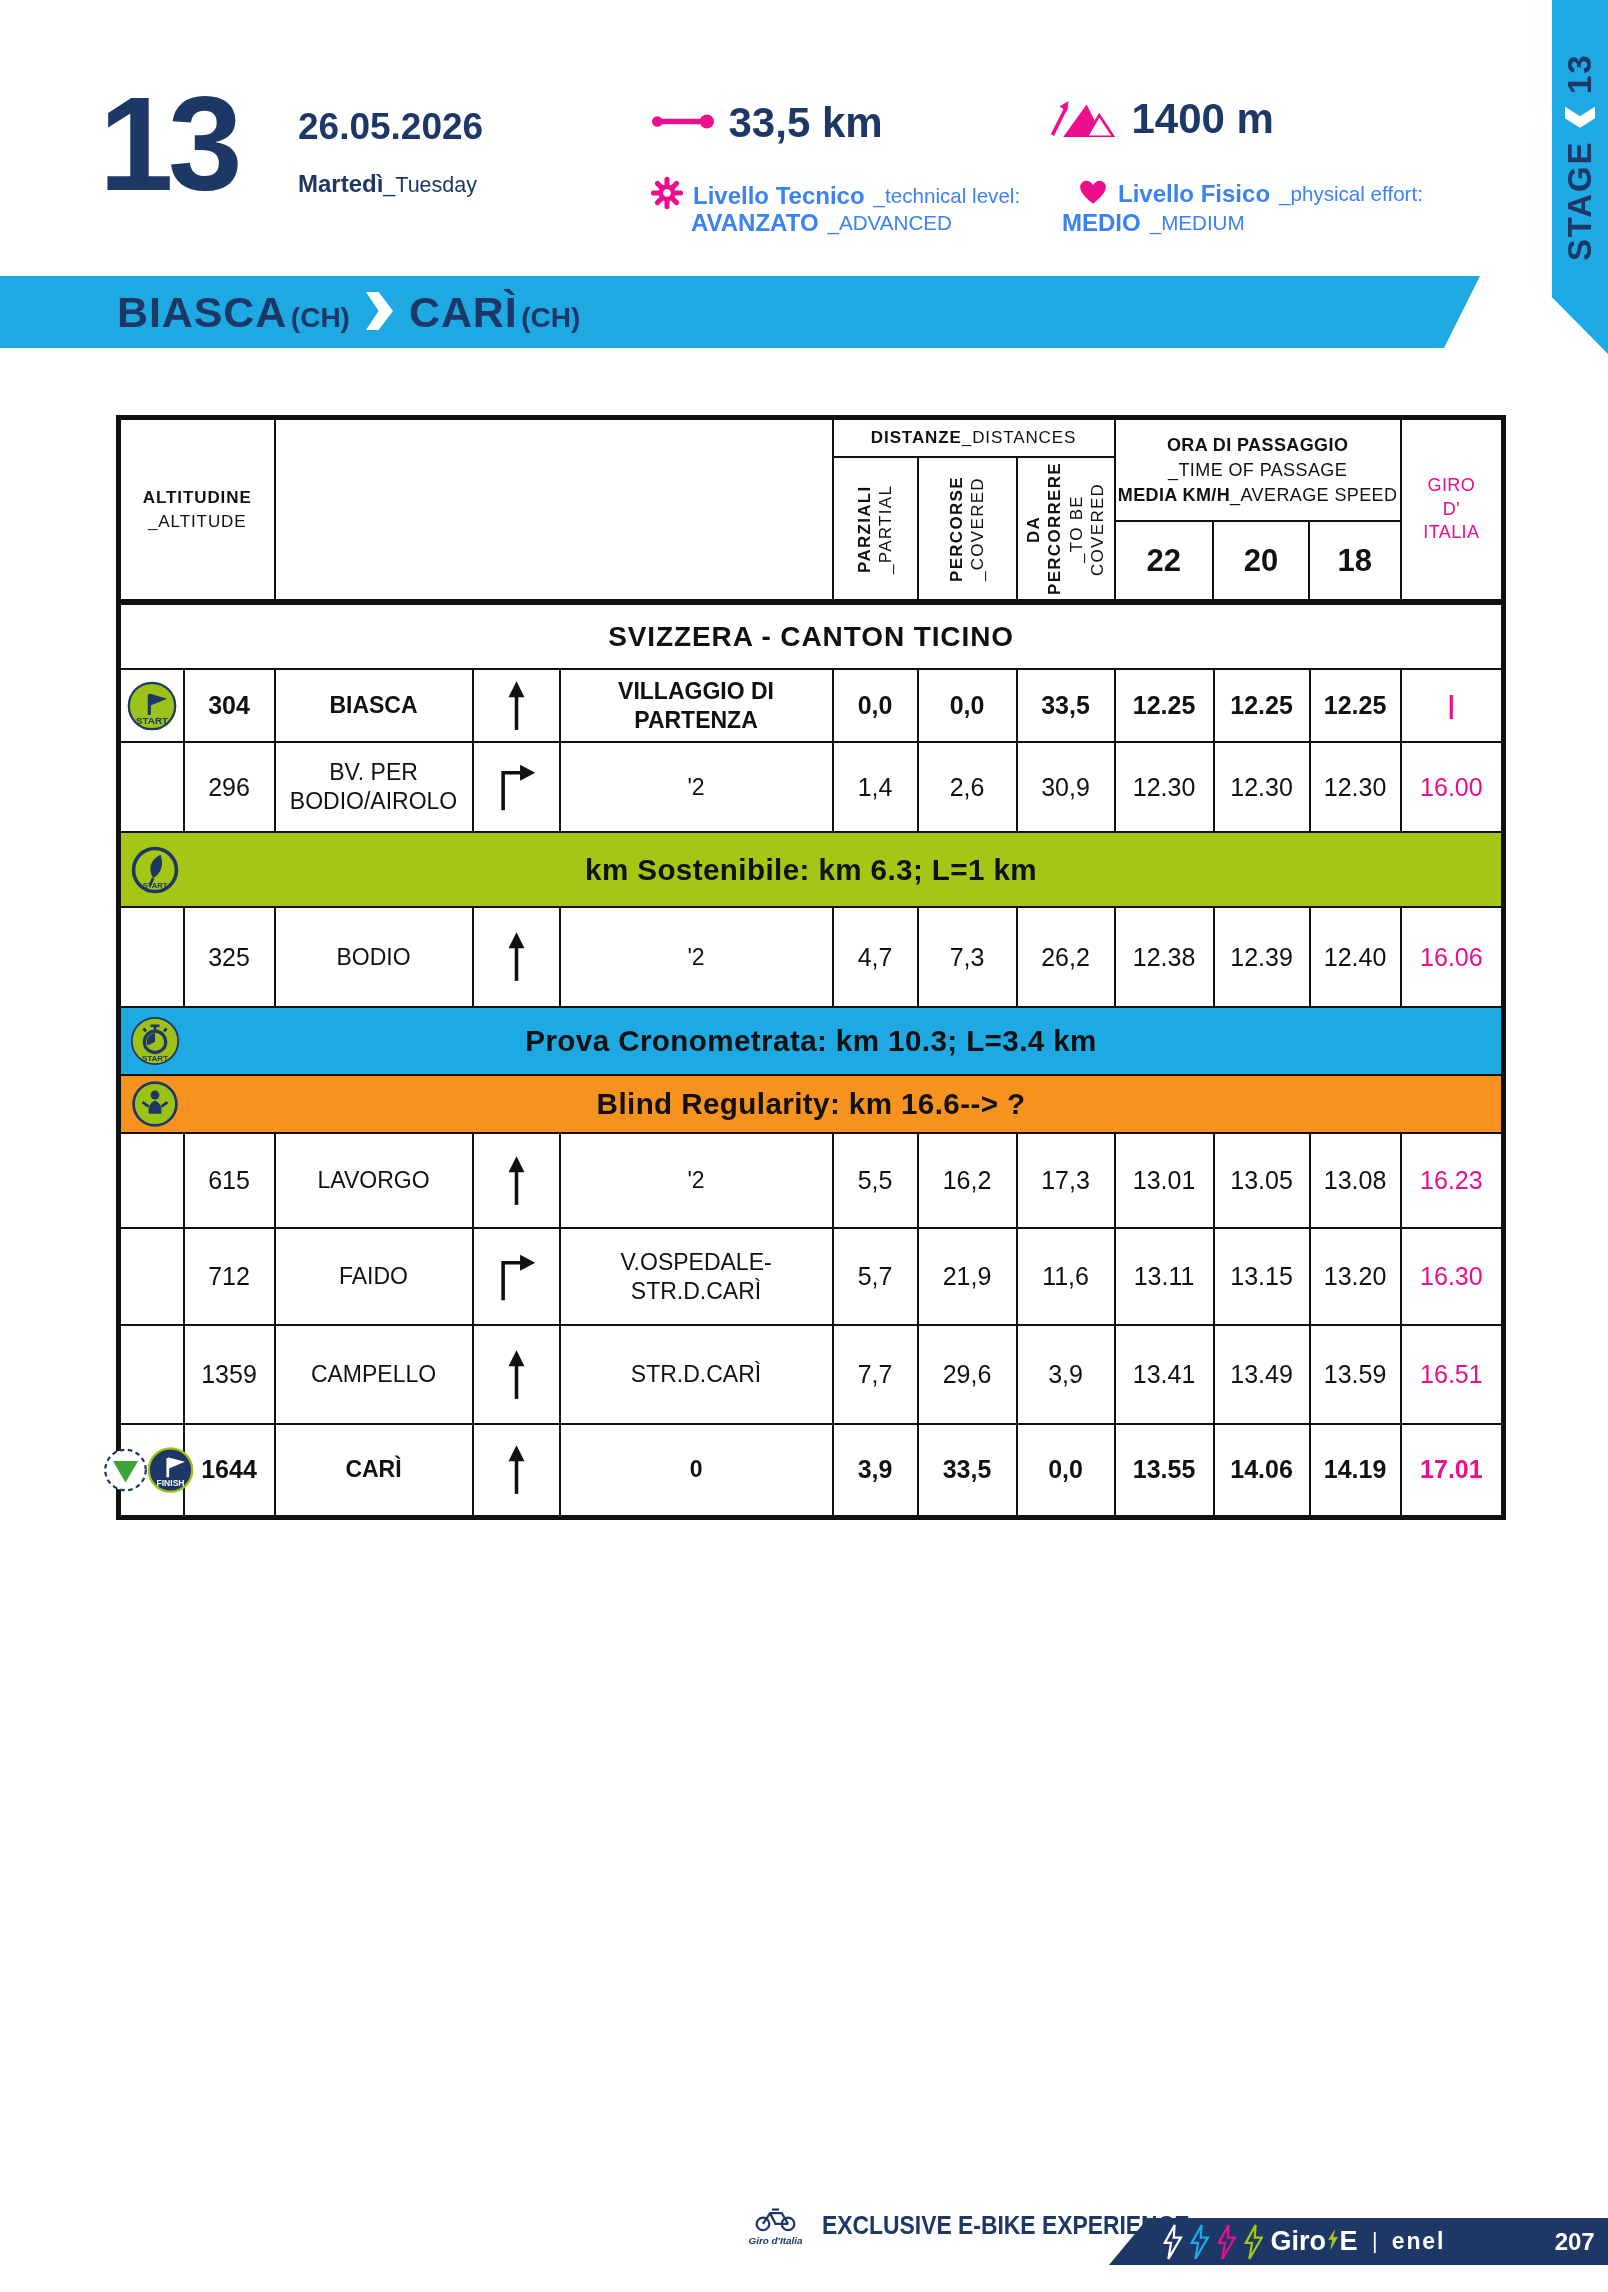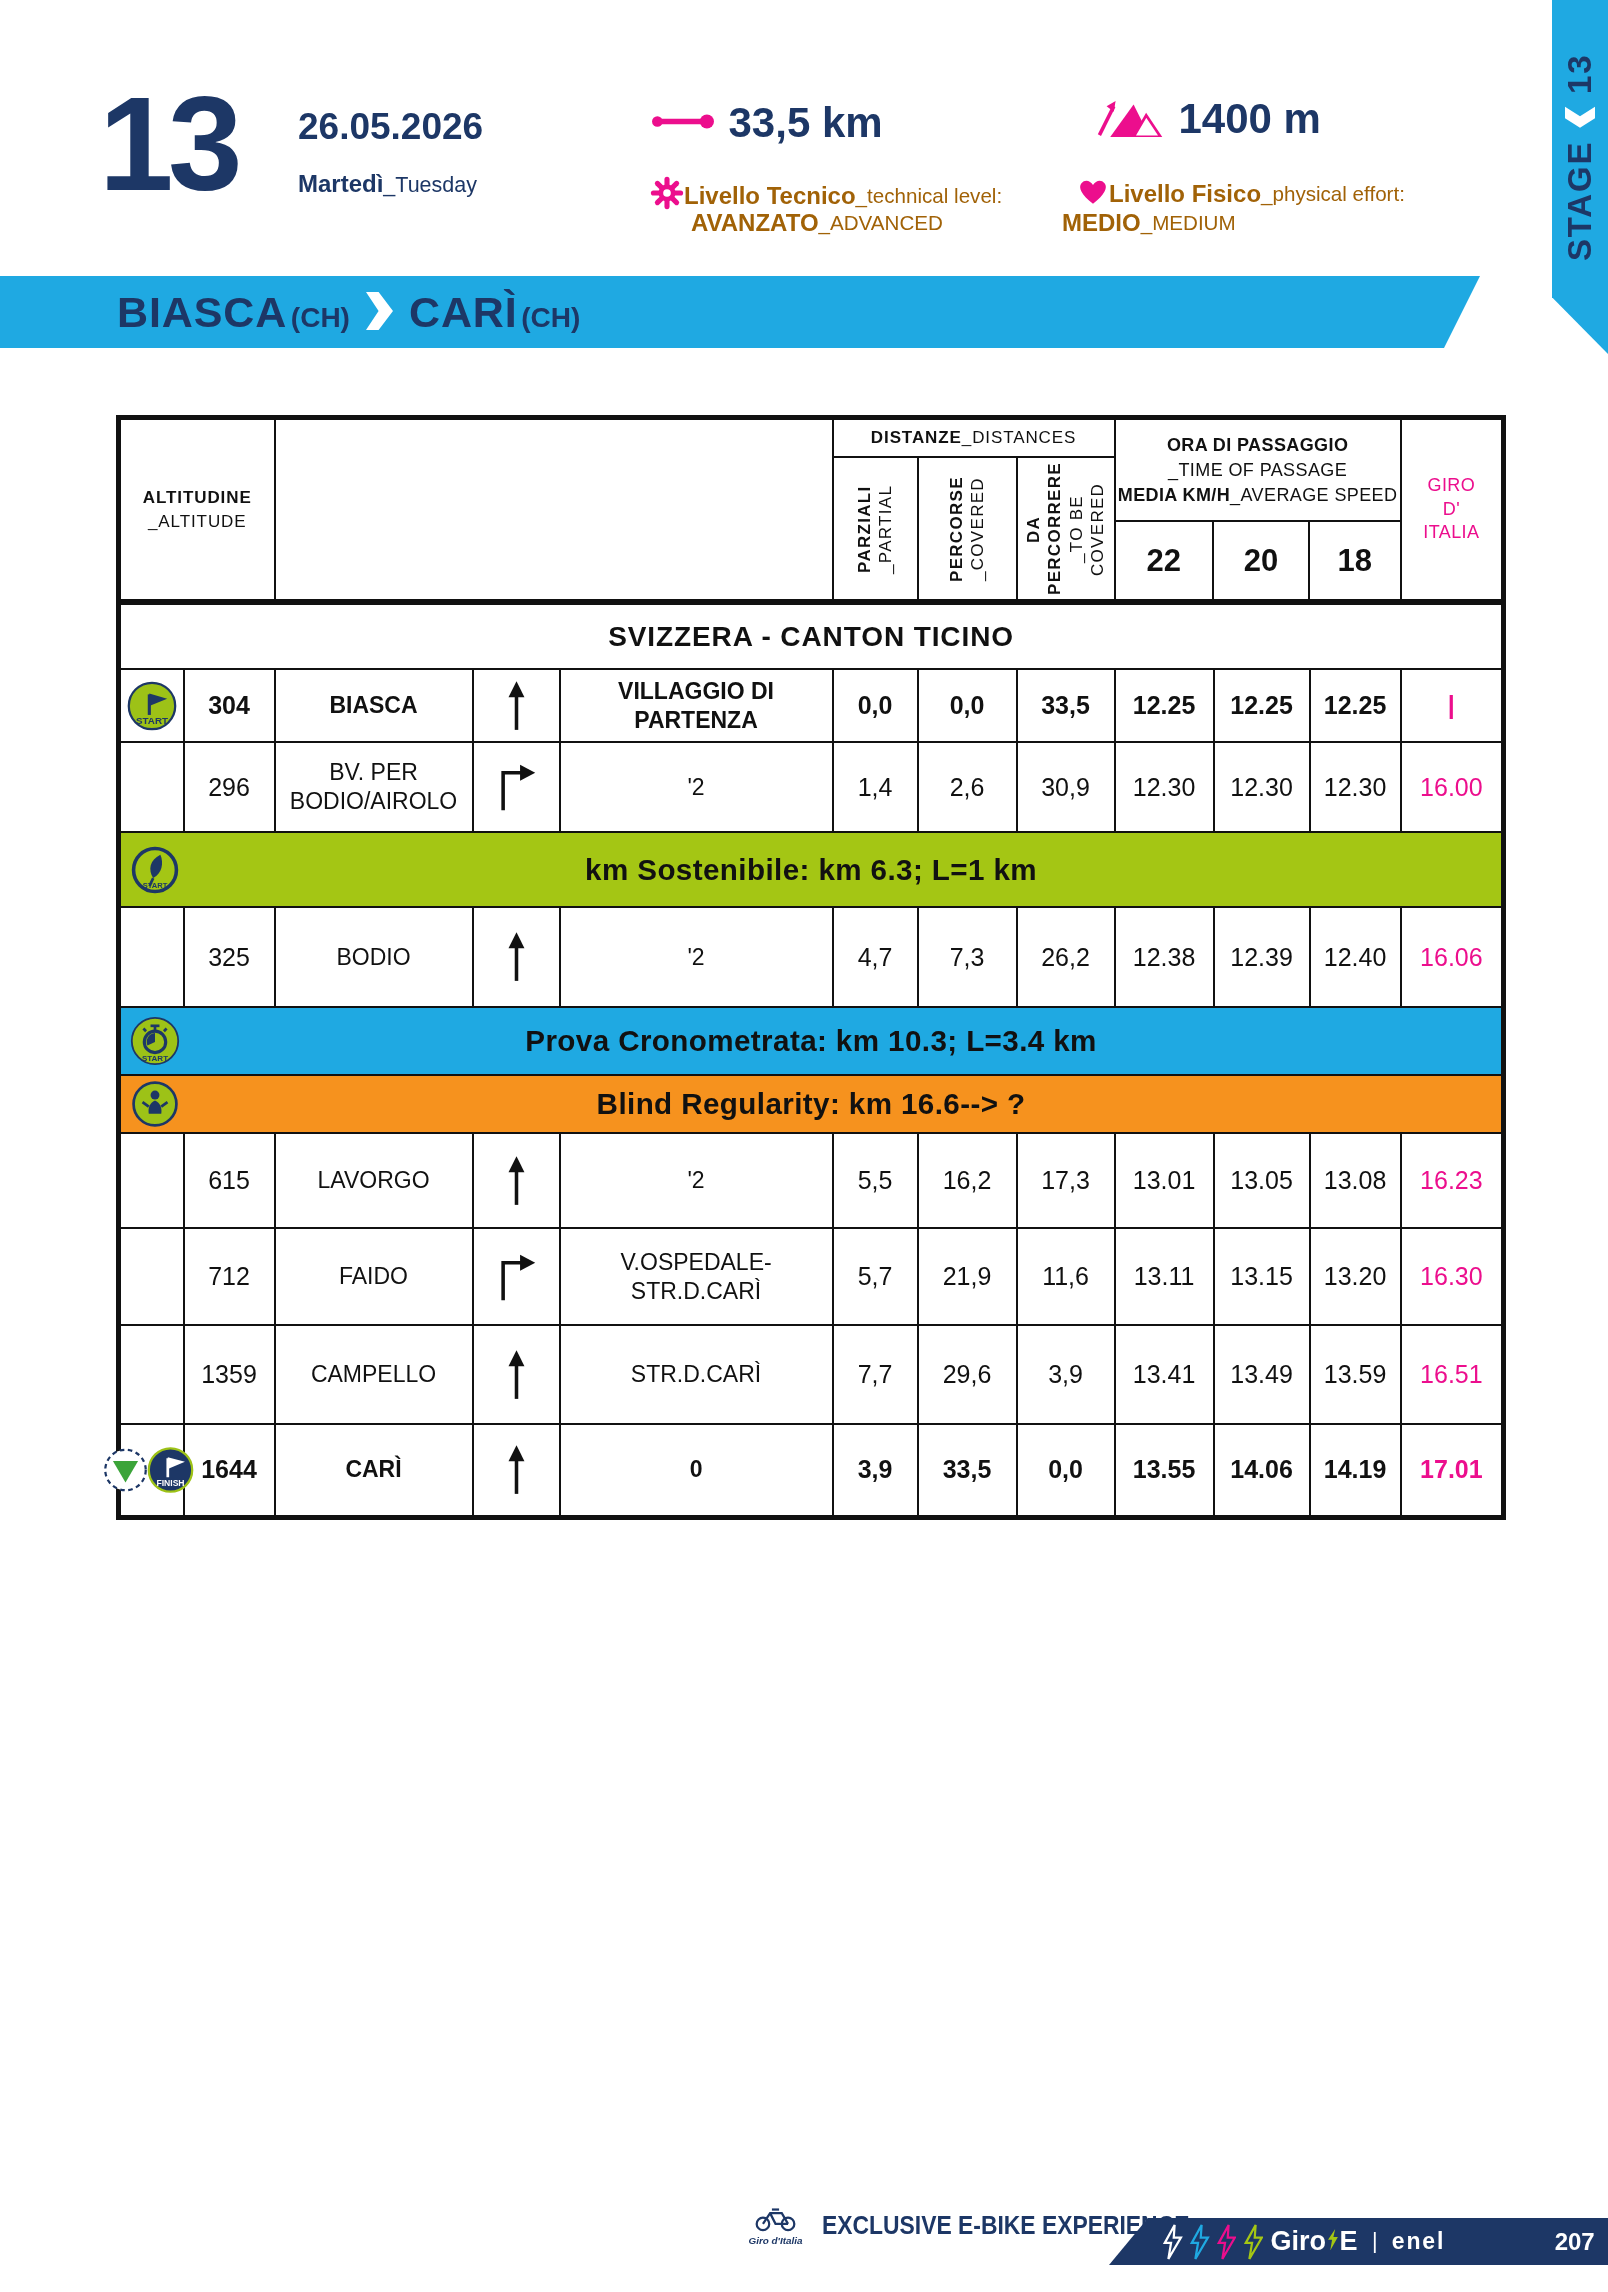--- a/index.html
+++ b/index.html
@@ -10,26 +10,26 @@
   .b{font-weight:bold;}
   .l{font-weight:normal;}
 
   
   #stage-num{position:absolute;left:99px;top:77px;font-size:134px;font-weight:bold;line-height:1;letter-spacing:-5.4px;color:#1d3766;}
   #date{position:absolute;left:298px;top:106px;font-size:37px;font-weight:bold;color:#1d3766;}
   #day{position:absolute;left:298px;top:170px;font-size:24px;color:#1d3766;}
   #day .l{font-size:21.5px;}
   .stat{position:absolute;display:flex;align-items:center;gap:12.5px;color:#1d3766;}
   .stat .val{font-size:42px;font-weight:bold;}
-  .lvl{position:absolute;display:flex;align-items:center;font-size:24px;color:#a16207;}
+  .lvl{position:absolute;display:flex;align-items:center;gap:9px;font-size:24px;color:#3b82f6;}
   .lvl .l{font-size:20.6px;}
   #dist{left:650px;top:99px;}
   #tech1{left:650px;top:176px;}
   #tech2{left:691px;top:209px;}
-  #elev{left:1094px;top:95px;}
+  #elev{left:1047px;top:95px;}
   #phys1{left:1077px;top:176px;}
   #phys2{left:1062px;top:209px;}
 
   
   #route-banner{
     position:absolute;left:0;top:276px;width:1480px;height:72px;background:#1fa9e2;
     clip-path:polygon(0 0,1480px 0,1444px 72px,0 72px);
     display:flex;align-items:center;padding-left:117px;box-sizing:border-box;gap:16px;
   }
   .route-name{font-size:43px;font-weight:bold;color:#1d3766;letter-spacing:0.9px;}

